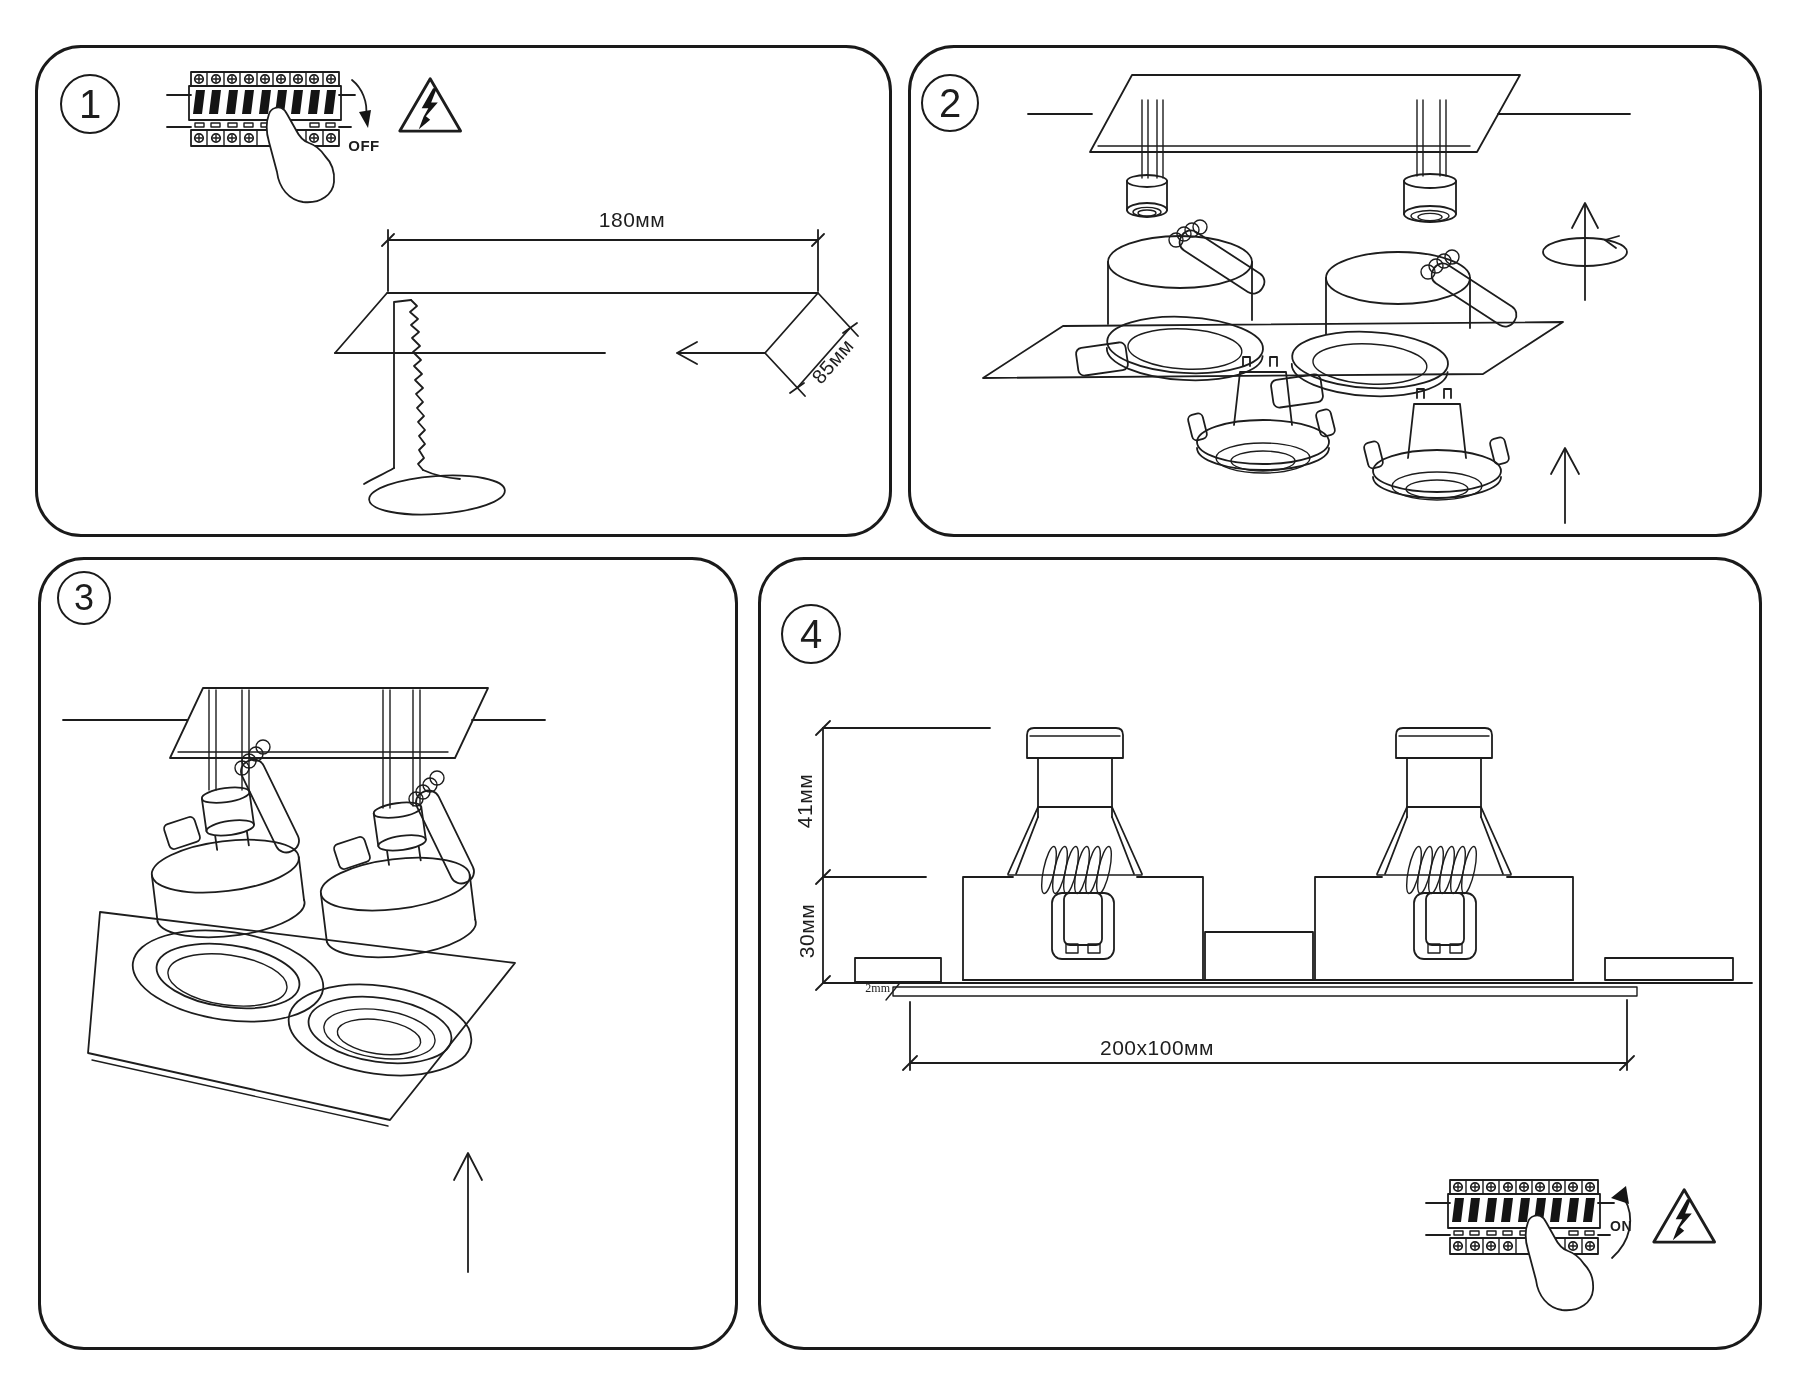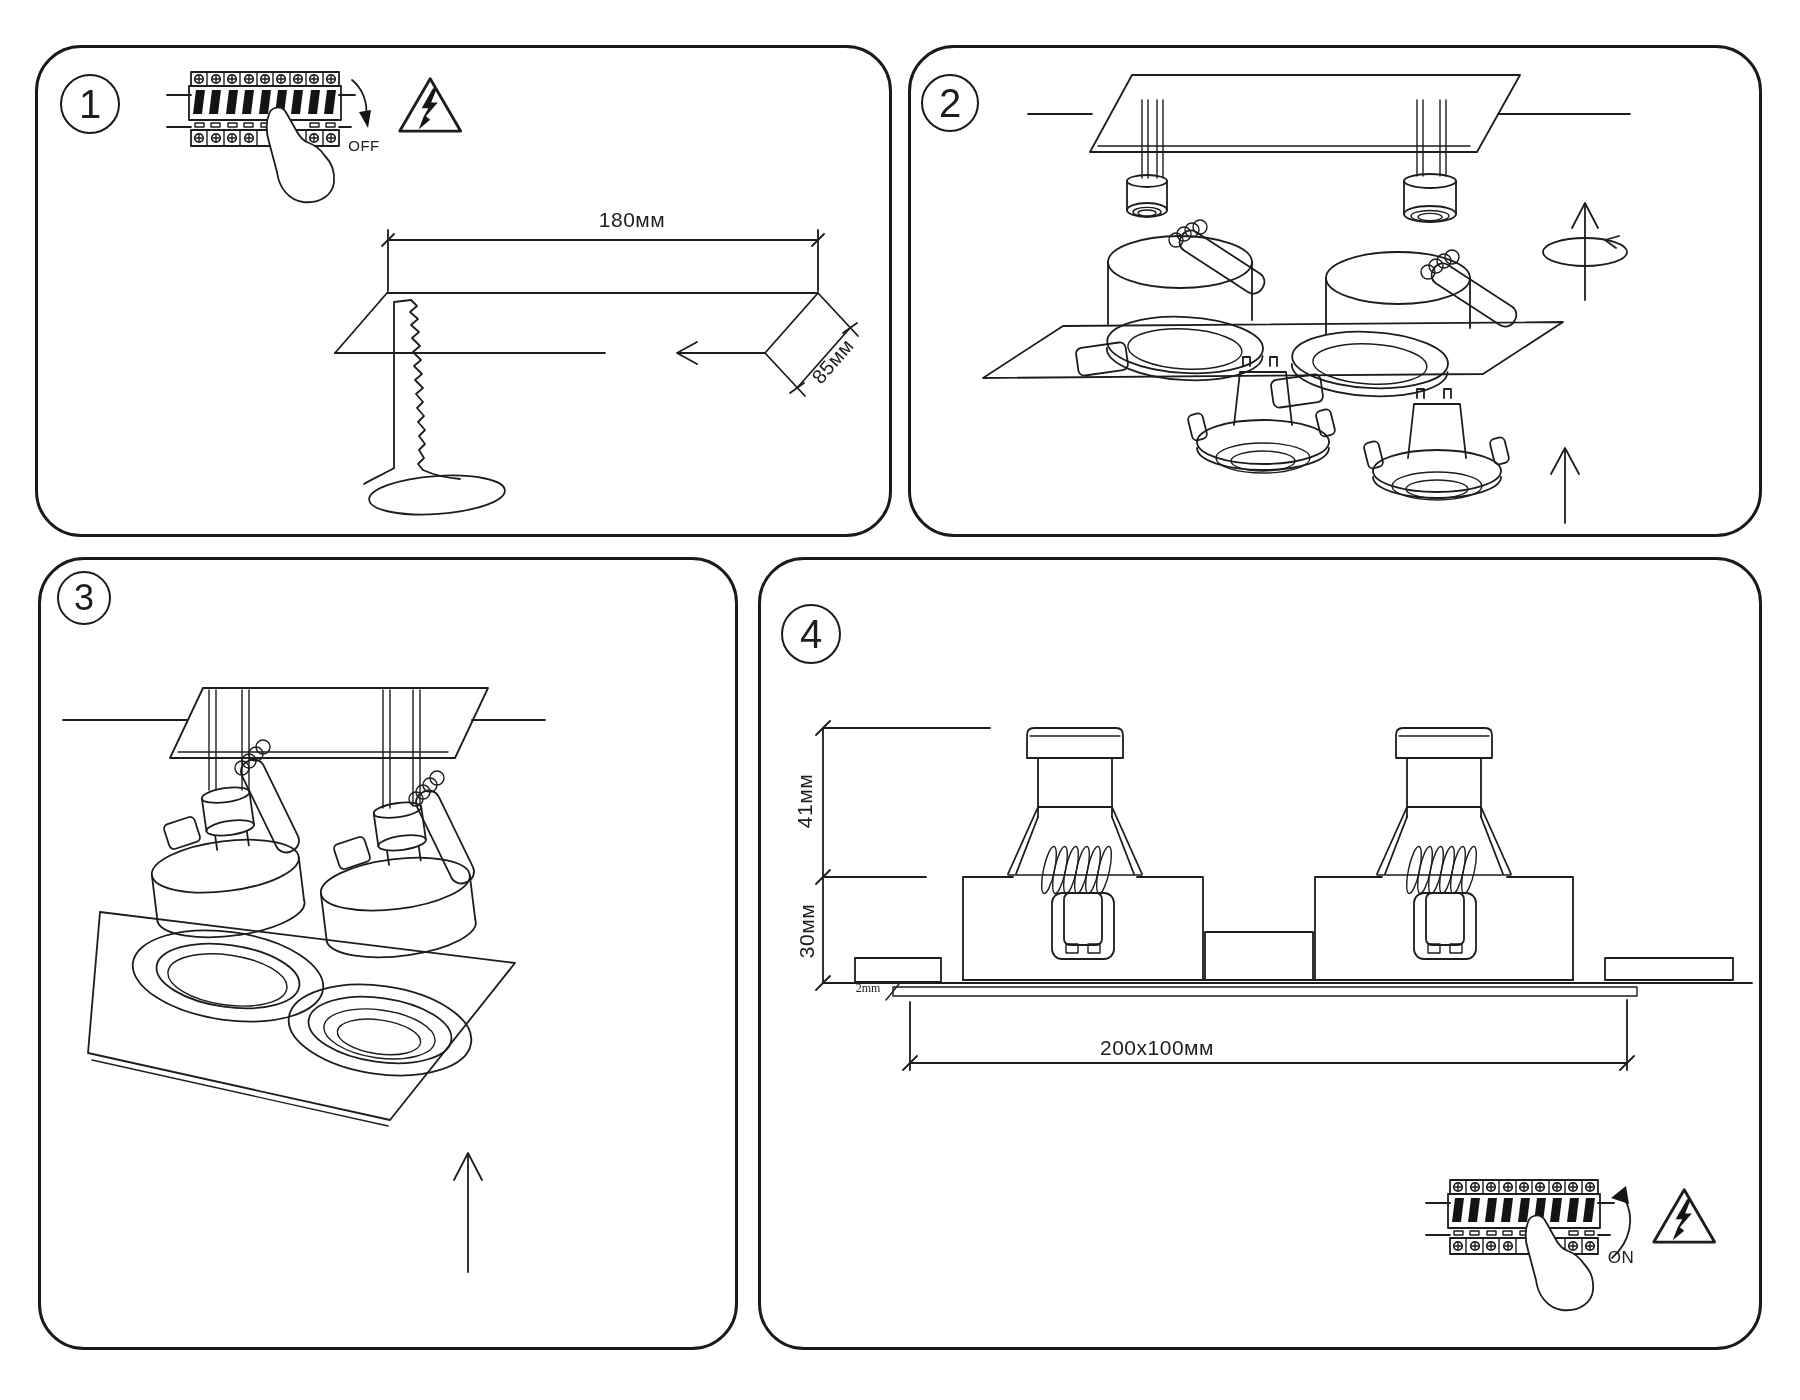--- a/index.html
+++ b/index.html
@@ -11,21 +11,21 @@
       stroke:#1d1d1d;fill:none;stroke-width:1.8;stroke-linecap:round;stroke-linejoin:round;}
   #art .fill{fill:#141414;stroke:none;}
   #art .wh{fill:#ffffff;}
   #art .thin{stroke-width:1.4;}
   #art .bold{stroke-width:3;}
   .num{position:absolute;border:2.6px solid #1a1a1a;border-radius:50%;
        display:flex;align-items:center;justify-content:center;
        font-size:40px;font-weight:400;background:#fff;}
   .lbl{position:absolute;text-align:center;white-space:nowrap;}
   .dim{font-size:21px;letter-spacing:.5px;}
-  .sw{font-size:15px;font-weight:400;letter-spacing:.5px;}
+  .sw{font-size:15px;font-weight:700;letter-spacing:.5px;}
   .rot90{transform:rotate(-90deg);}
   .rot49{transform:rotate(-49deg);}
   .tiny{font-size:12px;font-family:"Liberation Serif",serif;}
 </style>
 </head>
 <body>
 
 <div class="canvas">
 
   <div class="panel" style="left:35px;top:45px;width:851px;height:486px;"></div>
@@ -365,17 +365,17 @@
     </div>
   <div class="num" style="left:781px;top:604px;width:56px;height:56px;">
       <span>4</span>
     </div>
 
   <div class="lbl sw" style="left:338px;top:137px;width:52px;">OFF</div>
   <div class="lbl dim" style="left:562px;top:208px;width:140px;">180мм</div>
   <div class="lbl dim rot49" style="left:793px;top:350px;width:80px;font-size:20px;">85мм</div>
   <div class="lbl dim rot90" style="left:769px;top:789px;width:72px;">41мм</div>
   <div class="lbl dim rot90" style="left:771px;top:919px;width:72px;">30мм</div>
-  <div class="lbl tiny" style="left:846px;top:981px;width:44px;text-align:center;">2mm</div>
+  <div class="lbl tiny" style="left:846px;top:981px;width:44px;text-align:right;">2mm</div>
   <div class="lbl dim" style="left:1057px;top:1036px;width:200px;">200x100мм</div>
-  <div class="lbl sw" style="left:1598px;top:1248px;width:46px;font-size:17px;">ON</div>
+  <div class="lbl sw" style="left:1598px;top:1218px;width:46px;font-size:14px;">ON</div>
 
 </div>
 
 </body></html>

